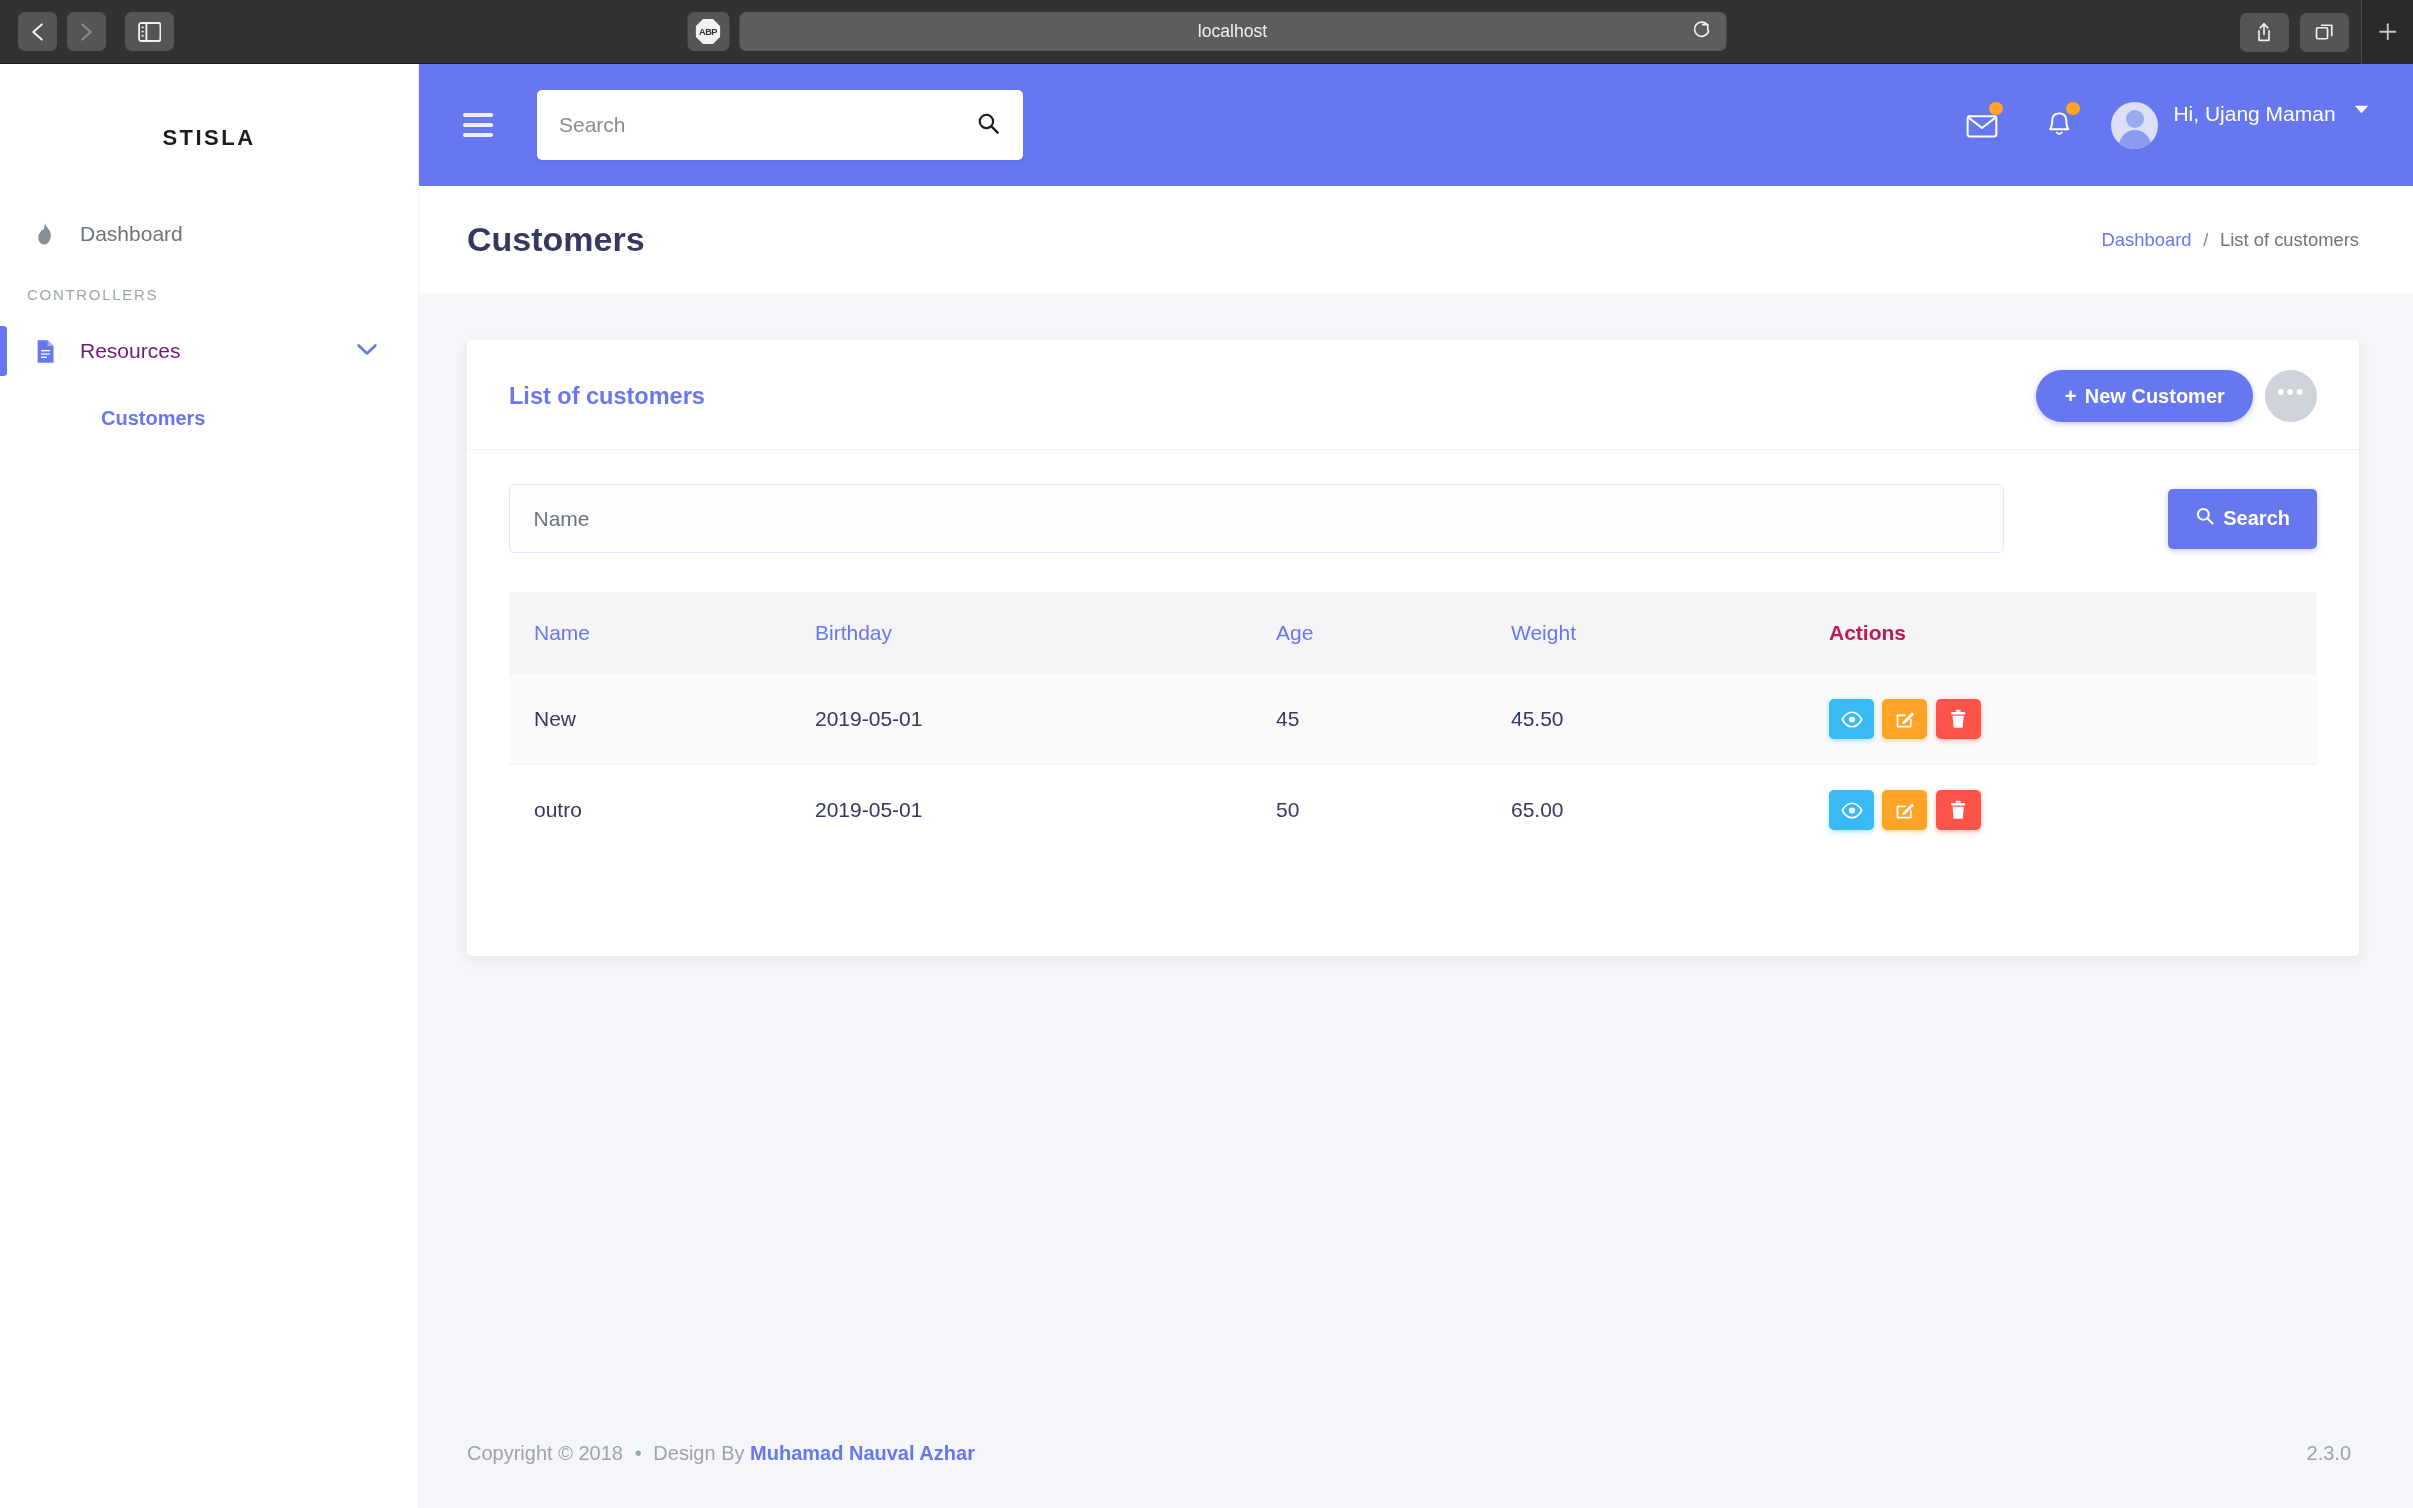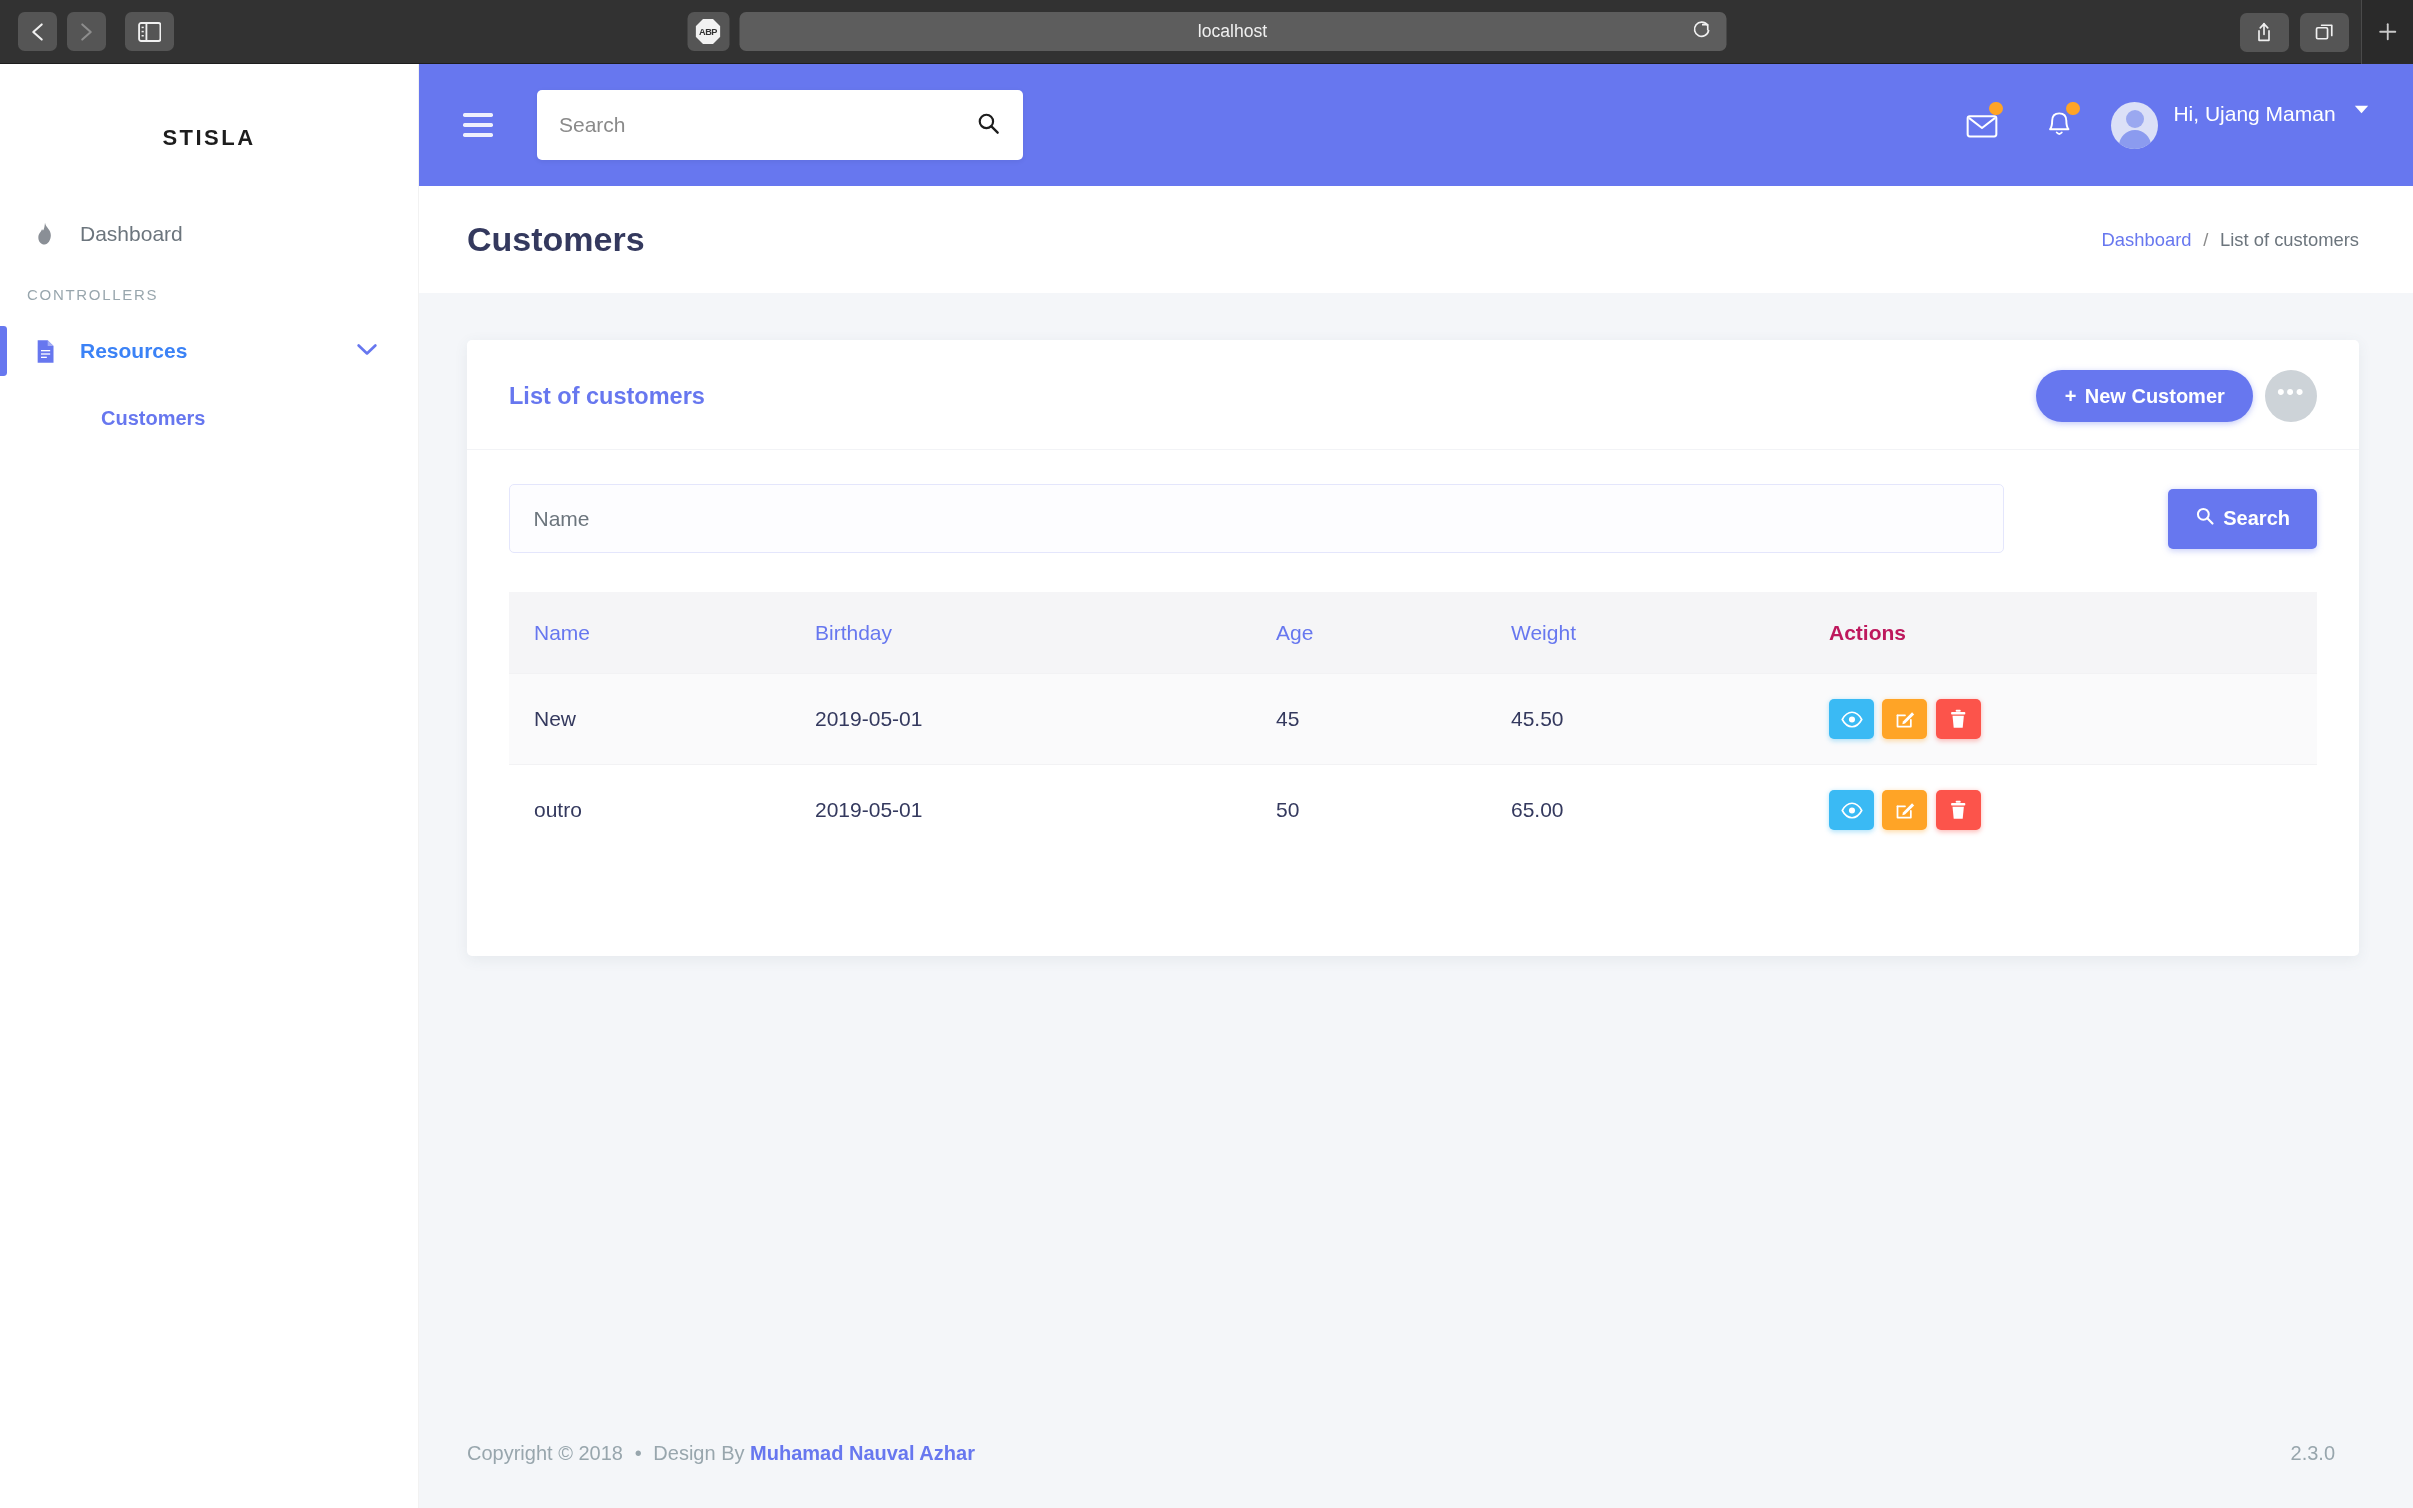--- a/index.html
+++ b/index.html
@@ -117,21 +117,21 @@
     color: #6c757d;
   }
   .menu-item.active::before {
     content: "";
     position: absolute;
     left: 0; top: 10px; bottom: 10px;
     width: 6.7px;
     background: #6777ef;
     border-radius: 0 3.4px 3.4px 0;
   }
-  .menu-item.active .m-label { color: #3b82f6; font-weight: bold; }
+  .menu-item.active .m-label { color: #701a75; font-weight: normal; }
   .menu-item .chevron { margin-left: auto; margin-right: 40px; }
   .submenu-item {
     padding-left: 101px;
     height: 64px;
     display: flex; align-items: center;
     font-size: 20px;
     color: #6777ef;
     font-weight: bold;
     cursor: pointer;
   }
@@ -319,21 +319,21 @@
   }
   .act-view   { background: #3abaf4; box-shadow: 0 1.7px 5px rgba(58,186,244,0.4); }
   .act-edit   { background: #ffa426; box-shadow: 0 1.7px 5px rgba(255,164,38,0.4); }
   .act-delete { background: #fc544b; box-shadow: 0 1.7px 5px rgba(252,84,75,0.4); }
 
   
   #footer {
     height: 111px;
     flex: 0 0 111px;
     display: flex; align-items: center;
-    padding: 0 78px 0 48px;
+    padding: 0 62px 0 48px;
     font-size: 20px;
     color: #98a6ad;
   }
   #footer .brand-link { color: #6777ef; font-weight: bold; cursor: pointer; }
   #footer .dot { margin: 0 11.7px; }
   #footer-version { margin-left: auto; color: #98a6ad; }
 </style>
 </head>
 <body>
 

